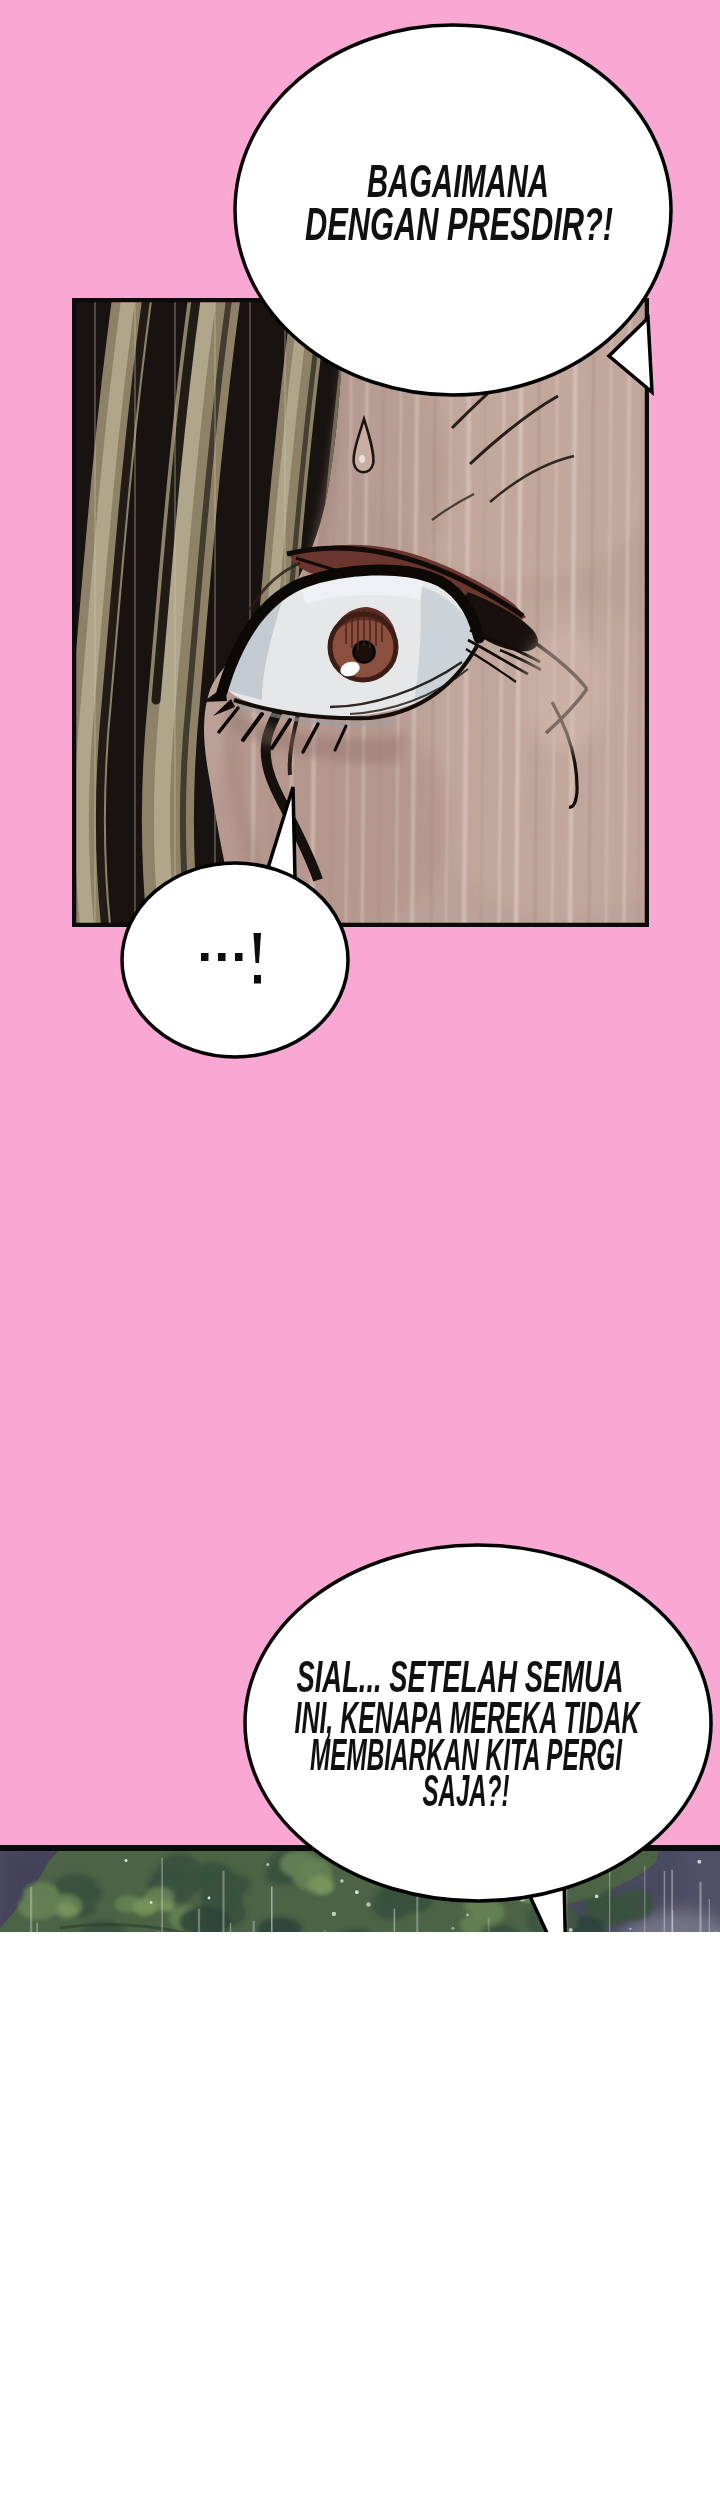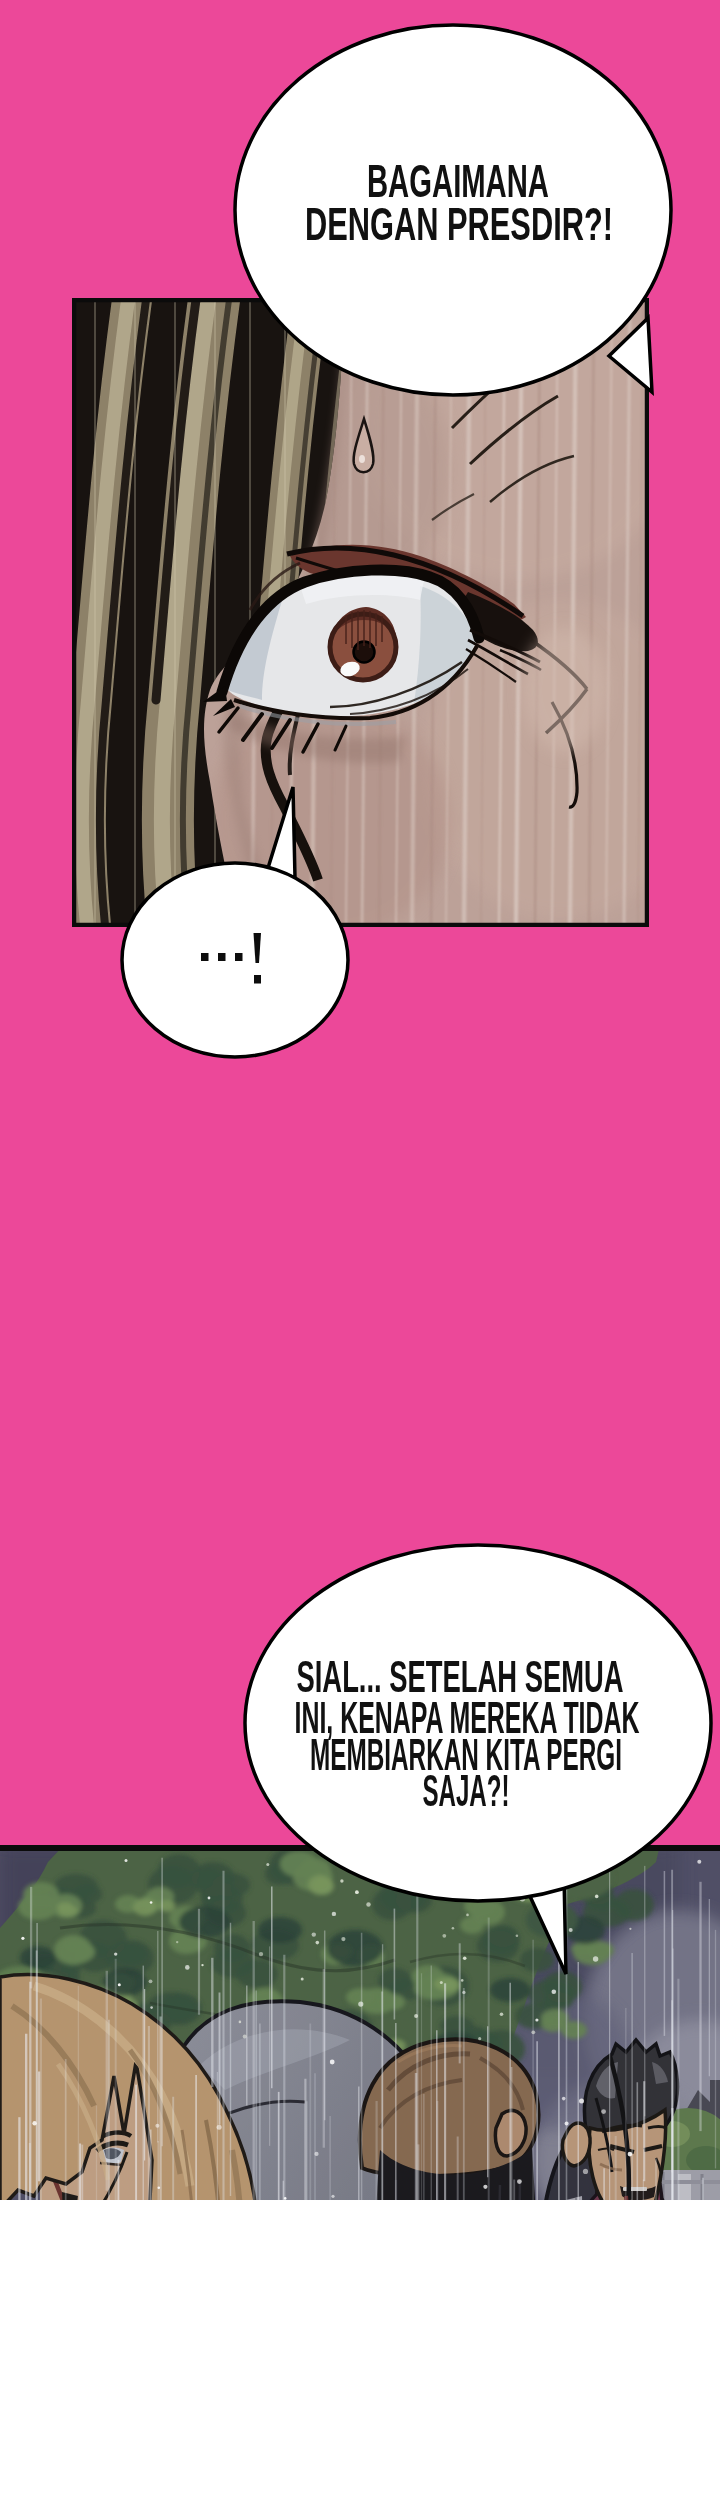--- a/index.html
+++ b/index.html
@@ -1,12 +1,12 @@
 <!DOCTYPE html>
-<html><head><meta charset="utf-8"><style>html,body{margin:0;padding:0;background:#ffffff;}*{box-sizing:border-box;}.page{position:relative;width:720px;height:2200px;background:#ec4899;overflow:hidden;}text{font-family:"Liberation Sans",sans-serif;font-weight:bold;fill:#111111;}</style></head><body>
+<html><head><meta charset="utf-8"><style>html,body{margin:0;padding:0;background:#ffffff;}*{box-sizing:border-box;}.page{position:relative;width:720px;height:1932px;background:#f9a8d4;overflow:hidden;font-style:italic;}text{font-family:"Liberation Sans",sans-serif;font-weight:bold;fill:#111111;}</style></head><body>
 <div class="page">
 <svg width="720" height="2500" viewBox="0 0 720 2500">
 <defs>
         <clipPath id="cp1">
           <rect x="72" y="298" width="577" height="629"></rect>
         </clipPath>
         <clipPath id="cp2">
           <rect x="0" y="1845" width="720" height="655"></rect>
         </clipPath>
         <clipPath id="cphair">

